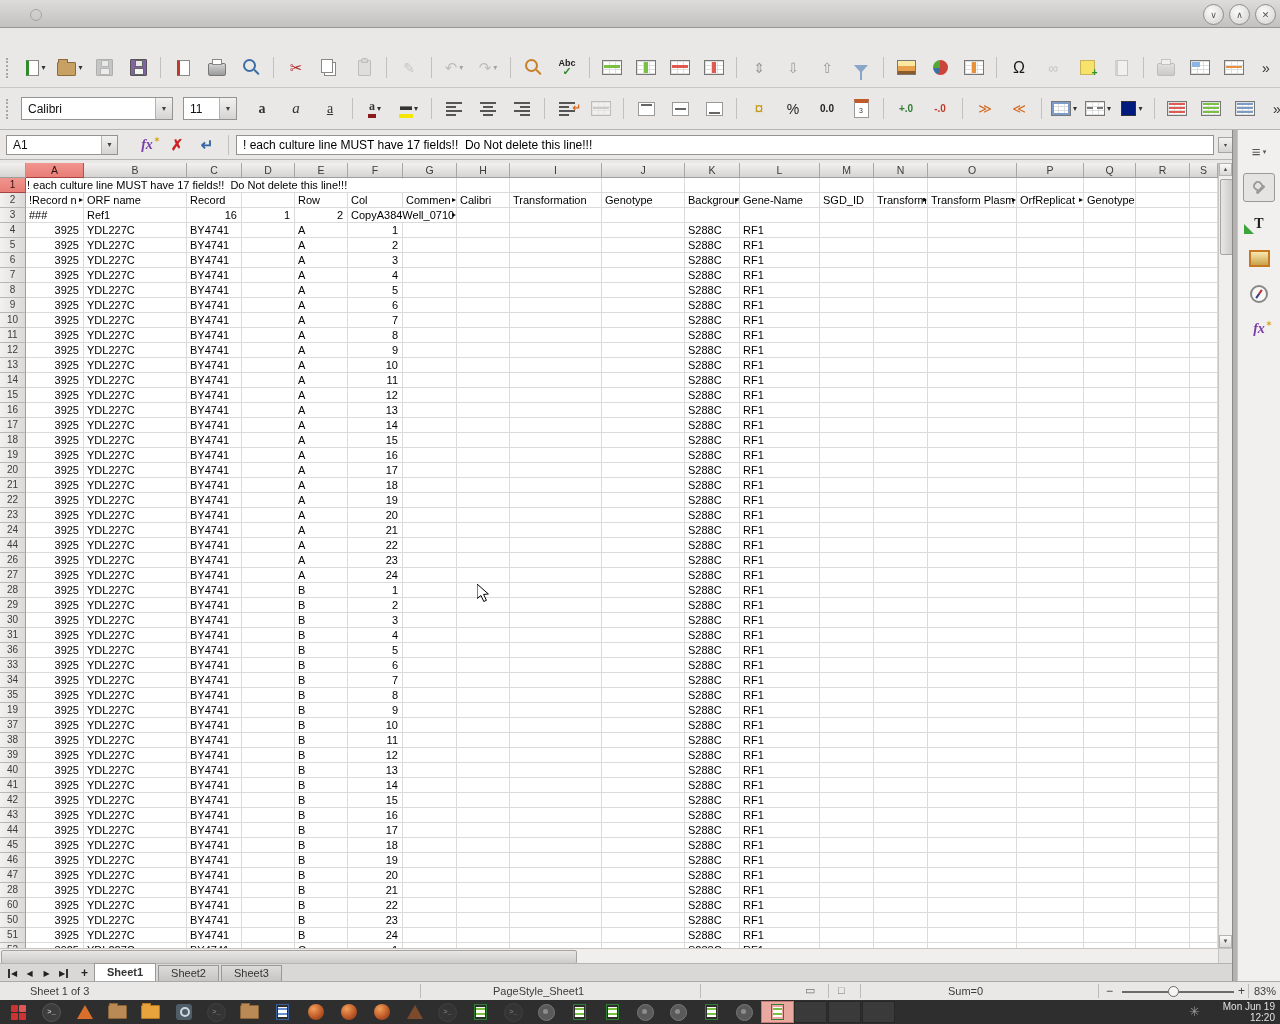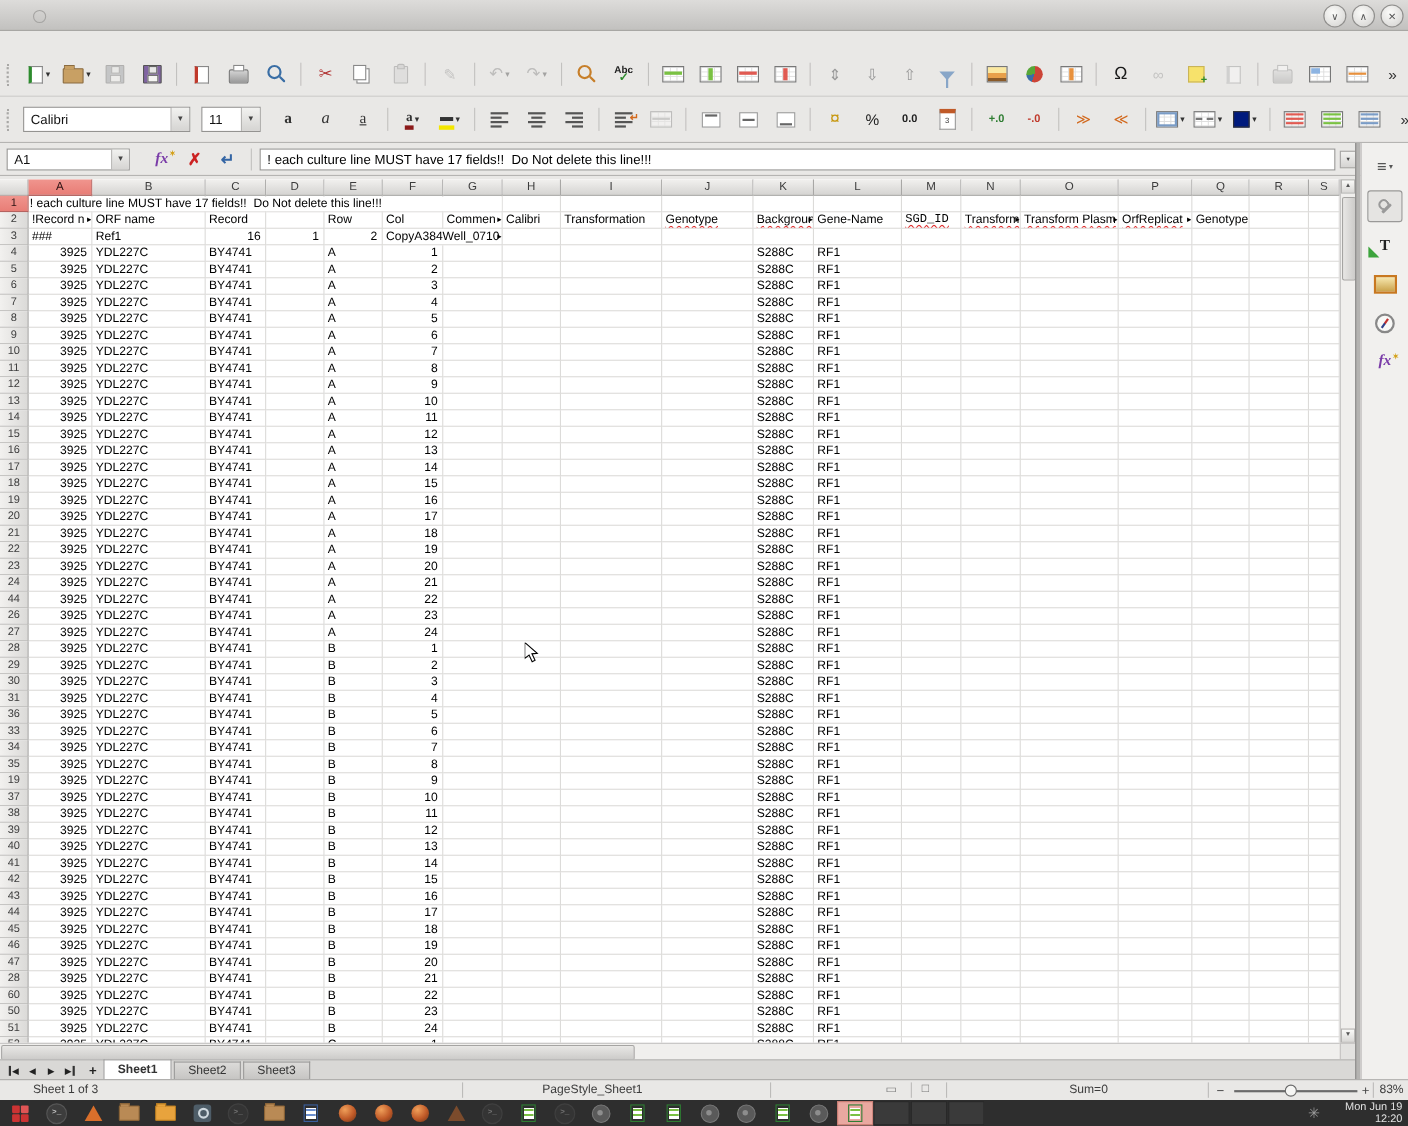--- a/index.html
+++ b/index.html
@@ -562,21 +562,21 @@
           <span class="c" style="width: 55px;">Record</span>
           <span class="c" style="width: 53px;"></span>
           <span class="c" style="width: 53px;">Row</span>
           <span class="c" style="width: 55px;">Col</span>
           <span class="c" style="width: 54px;">Commen<i class="mk">▸</i></span>
           <span class="c" style="width: 53px;">Calibri</span>
           <span class="c" style="width: 92px;">Transformation</span>
           <span class="c sp" style="width: 83px;">Genotype</span>
           <span class="c sp" style="width: 55px;">Backgroun<i class="mk">▸</i></span>
           <span class="c" style="width: 80px;">Gene-Name</span>
-          <span class="c sp" style="width: 54px; font-family: Liberation Mono, monospace;">SGD_ID</span>
+          <span class="c sp" style="width: 54px;">SGD_ID</span>
           <span class="c sp" style="width: 54px;">Transform<i class="mk">▸</i></span>
           <span class="c sp" style="width: 89px;">Transform Plasm<i class="mk">▸</i></span>
           <span class="c sp" style="width: 67px;">OrfReplicat<i class="mk">▸</i></span>
           <span class="c" style="width: 52px;">Genotype</span>
           <span class="c" style="width: 54px;"></span>
           <span class="c" style="width: 28px;"></span>
         </div>
         <div class="r">
           <span class="rh">3</span>
           <span class="c" style="width: 58px;">###</span>
@@ -1714,21 +1714,21 @@
 
   <div id="statusbar">
     <span class="sseg" style="left:30px">Sheet 1 of 3</span>
     <span class="sdiv" style="left:420px"></span>
     <span class="sseg" style="left:493px">PageStyle_Sheet1</span>
     <span class="sdiv" style="left:700px"></span>
     <span class="sicon" style="left:805px">▭</span>
     <span class="sdiv" style="left:828px"></span>
     <span class="sicon" style="left:838px">□</span>
     <span class="sdiv" style="left:860px"></span>
-    <span class="sseg" style="left:972px">Sum=0</span>
+    <span class="sseg" style="left:948px">Sum=0</span>
     <span class="sdiv" style="left:1098px"></span>
     <span class="zsign" style="left:1106px">−</span>
     <div id="ztrack"></div>
     <div id="zhandle"></div>
     <span class="zsign" style="left:1238px">+</span>
     <span class="sdiv" style="left:1248px"></span>
     <span class="sseg" style="left:1254px">83%</span>
   </div>
 
   <div id="taskbar">

